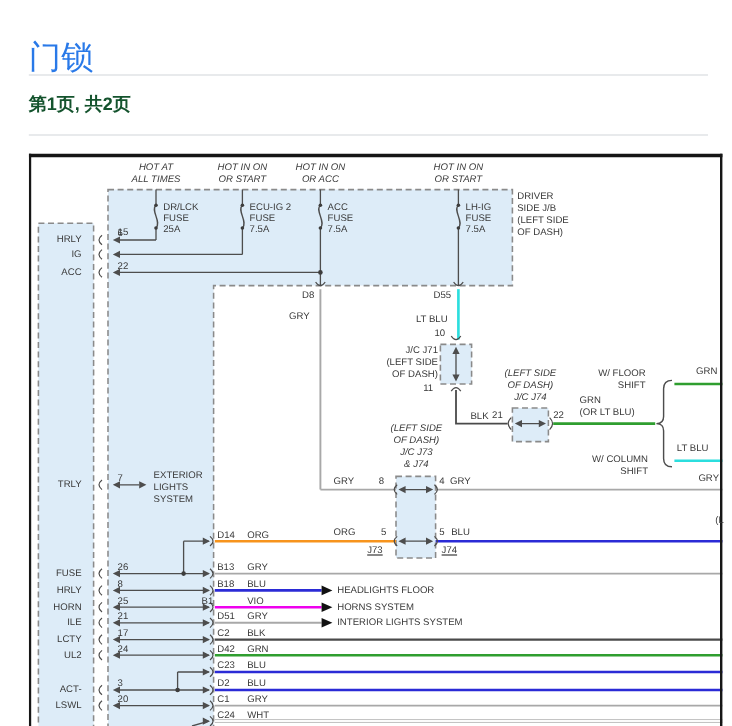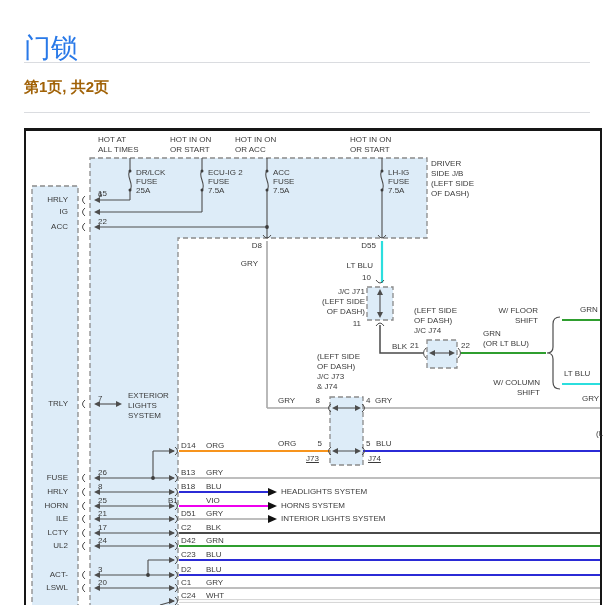--- a/index.html
+++ b/index.html
@@ -1,25 +1,25 @@
 <!DOCTYPE html>
 <html><head>
 <meta charset="utf-8">
 <style>
   html,body{margin:0;padding:0;background:#fff;}
   .page{position:relative;width:606px;height:605px;background:#fff;overflow:hidden;
         font-family:"Liberation Sans",sans-serif;}
   .title{position:absolute;left:24px;top:12px;font-size:27px;font-weight:400;color:#2979e8;}
   .divider{position:absolute;left:24px;width:566px;height:1px;background:#dadce0;}
-  .pageinfo{position:absolute;left:24px;top:78px;font-size:15px;font-weight:700;color:#a16207;}
+  .pageinfo{position:absolute;left:24px;top:78px;font-size:15px;font-weight:700;color:#14532d;}
   .diagram{position:absolute;left:24px;top:128px;width:582px;height:477px;background:#fff;}
   .lbl{position:absolute;font-size:8px;line-height:9px;color:#3a3a3a;white-space:pre-line;}
   .lh10{line-height:10px;}
   .r{text-align:right;}
-  .c{}
+  .c{text-align:center;font-style:italic;}
   .u{text-decoration:underline;}
   svg{position:absolute;left:0;top:0;}
 </style>
 </head>
 <body>
 
 <div class="page">
   <h1 class="title">门锁</h1>
   <div class="divider" style="top:62px"></div>
   <div class="pageinfo">第1页, 共2页</div>
@@ -243,17 +243,17 @@
     <div class="lbl" style="left:182px;top:408px">GRN</div>
     <div class="lbl" style="left:157px;top:422px">C23</div>
     <div class="lbl" style="left:182px;top:422px">BLU</div>
     <div class="lbl" style="left:157px;top:437px">D2</div>
     <div class="lbl" style="left:182px;top:437px">BLU</div>
     <div class="lbl" style="left:157px;top:450px">C1</div>
     <div class="lbl" style="left:182px;top:450px">GRY</div>
     <div class="lbl" style="left:157px;top:463px">C24</div>
     <div class="lbl" style="left:182px;top:463px">WHT</div>
 
-    <div class="lbl" style="left:257px;top:359px">HEADLIGHTS SYSTEM</div>
+    <div class="lbl" style="left:257px;top:359px">HEADLIGHTS FLOOR</div>
     <div class="lbl" style="left:257px;top:373px">HORNS SYSTEM</div>
     <div class="lbl" style="left:257px;top:386px">INTERIOR LIGHTS SYSTEM</div>
   </div>
 </div>
 
 </body></html>

